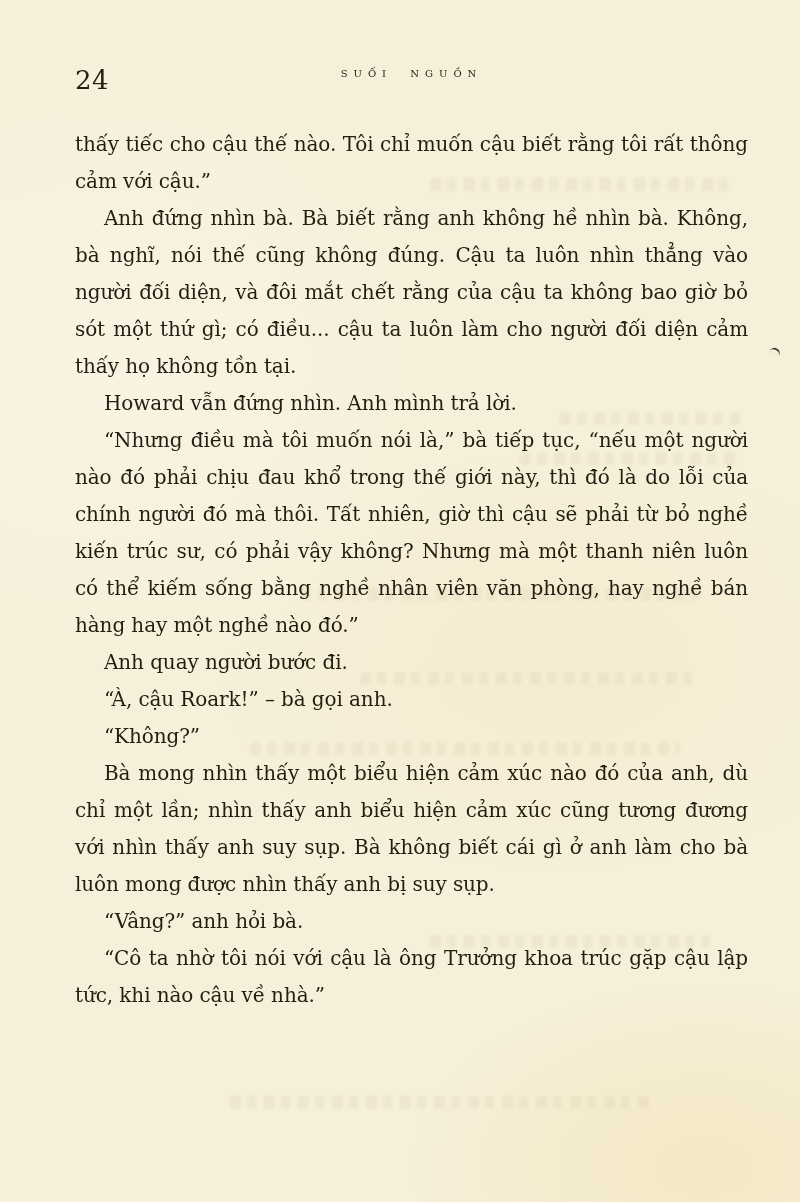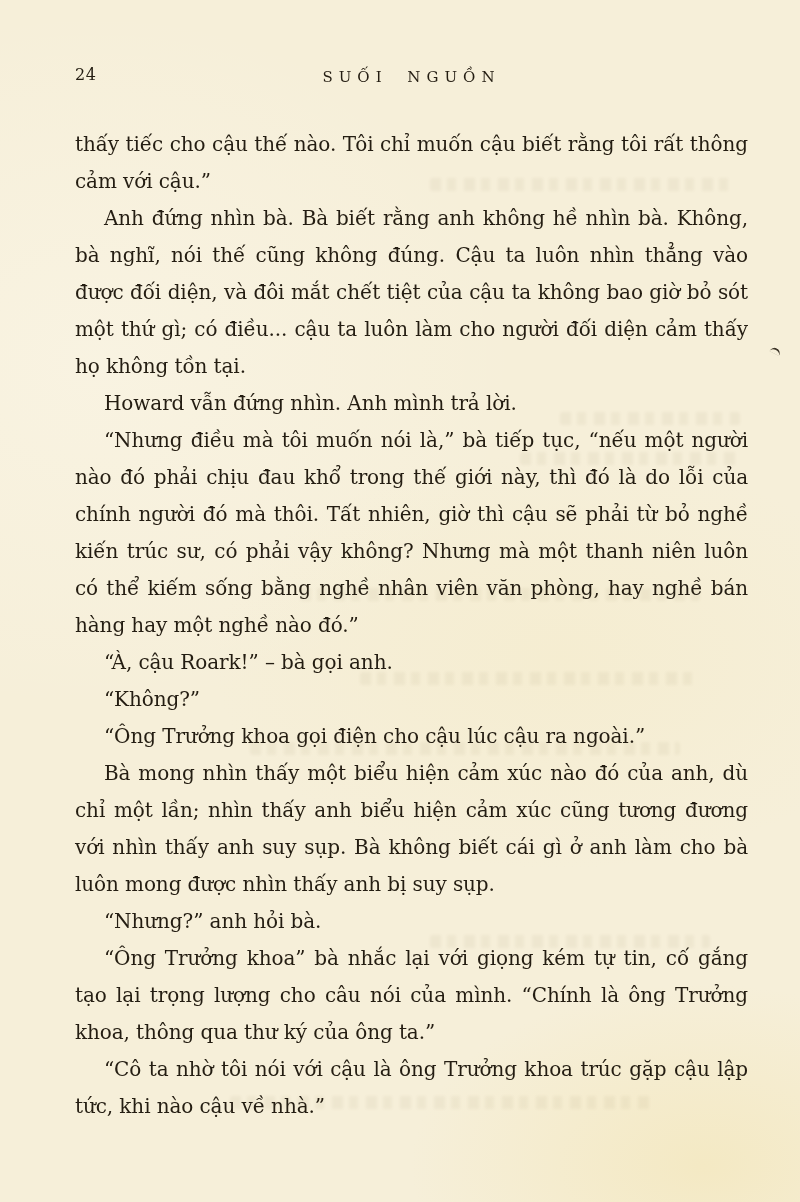--- a/index.html
+++ b/index.html
@@ -40,30 +40,30 @@
     position: absolute;
     top: 63px;
     left: 75px;
     right: 52px;
     height: 28px;
   }
   .page-number {
     position: absolute;
     left: 0;
     top: 2px;
-    font-size: 16px;
+    font-size: 26px;
     letter-spacing: 0.5px;
   }
   .running-title {
     position: absolute;
     left: 0;
     right: 0;
     top: 5px;
     text-align: center;
-    font-size: 15px;
+    font-size: 10px;
     letter-spacing: 6px;
     word-spacing: 9px;
     text-transform: uppercase;
   }
   .body-text {
     position: absolute;
     top: 126px;
     left: 75px;
     width: 673px;
     font-size: 20px;
@@ -105,27 +105,26 @@
   <div class="ghost" style="top:935px; left:430px; width:280px;"></div>
   <div class="ghost" style="top:1096px; left:230px; width:420px;"></div>
 
   <header class="header">
     <span class="page-number">24</span>
     <span class="running-title">SUỐI NGUỒN</span>
   </header>
 
   <main class="body-text">
       <p class="para">thấy tiếc cho cậu thế nào. Tôi chỉ muốn cậu biết rằng tôi rất thông cảm với cậu.”</p>
-      <p class="para indent">Anh đứng nhìn bà. Bà biết rằng anh không hề nhìn bà. Không, bà nghĩ, nói thế cũng không đúng. Cậu ta luôn nhìn thẳng vào được đối diện, và đôi mắt chết tiệt của cậu ta không bao giờ bỏ sót một thứ gì; có điều... cậu ta luôn làm cho người đối diện cảm thấy họ không tồn tại.</p>
+      <p class="para indent">Anh đứng nhìn bà. Bà biết rằng anh không hề nhìn bà. Không, bà nghĩ, nói thế cũng không đúng. Cậu ta luôn nhìn thẳng vào người đối diện, và đôi mắt chết rằng của cậu ta không bao giờ bỏ sót một thứ gì; có điều... cậu ta luôn làm cho người đối diện cảm thấy họ không tồn tại.</p>
       <p class="para indent">Howard vẫn đứng nhìn. Anh mình trả lời.</p>
       <p class="para indent">“Nhưng điều mà tôi muốn nói là,” bà tiếp tục, “nếu một người nào đó phải chịu đau khổ trong thế giới này, thì đó là do lỗi của chính người đó mà thôi. Tất nhiên, giờ thì cậu sẽ phải từ bỏ nghề kiến trúc sư, có phải vậy không? Nhưng mà một thanh niên luôn có thể kiếm sống bằng nghề nhân viên văn phòng, hay nghề bán hàng hay một nghề nào đó.”</p>
+      <p class="para indent">Anh quay người bước đi.</p>
       <p class="para indent">“À, cậu Roark!” – bà gọi anh.</p>
       <p class="para indent">“Không?”</p>
-      <p class="para indent">“Ông Trưởng khoa gọi điện cho cậu lúc cậu ra ngoài.”</p>
       <p class="para indent">Bà mong nhìn thấy một biểu hiện cảm xúc nào đó của anh, dù chỉ một lần; nhìn thấy anh biểu hiện cảm xúc cũng tương đương với nhìn thấy anh suy sụp. Bà không biết cái gì ở anh làm cho bà luôn mong được nhìn thấy anh bị suy sụp.</p>
-      <p class="para indent">“Nhưng?” anh hỏi bà.</p>
-      <p class="para indent">“Ông Trưởng khoa” bà nhắc lại với giọng kém tự tin, cố gắng tạo lại trọng lượng cho câu nói của mình. “Chính là ông Trưởng khoa, thông qua thư ký của ông ta.”</p>
+      <p class="para indent">“Vâng?” anh hỏi bà.</p>
       <p class="para indent">“Cô ta nhờ tôi nói với cậu là ông Trưởng khoa trúc gặp cậu lập tức, khi nào cậu về nhà.”</p>
     </main>
 
   <span class="speck"></span>
 
 </div>
 
 </body></html>

